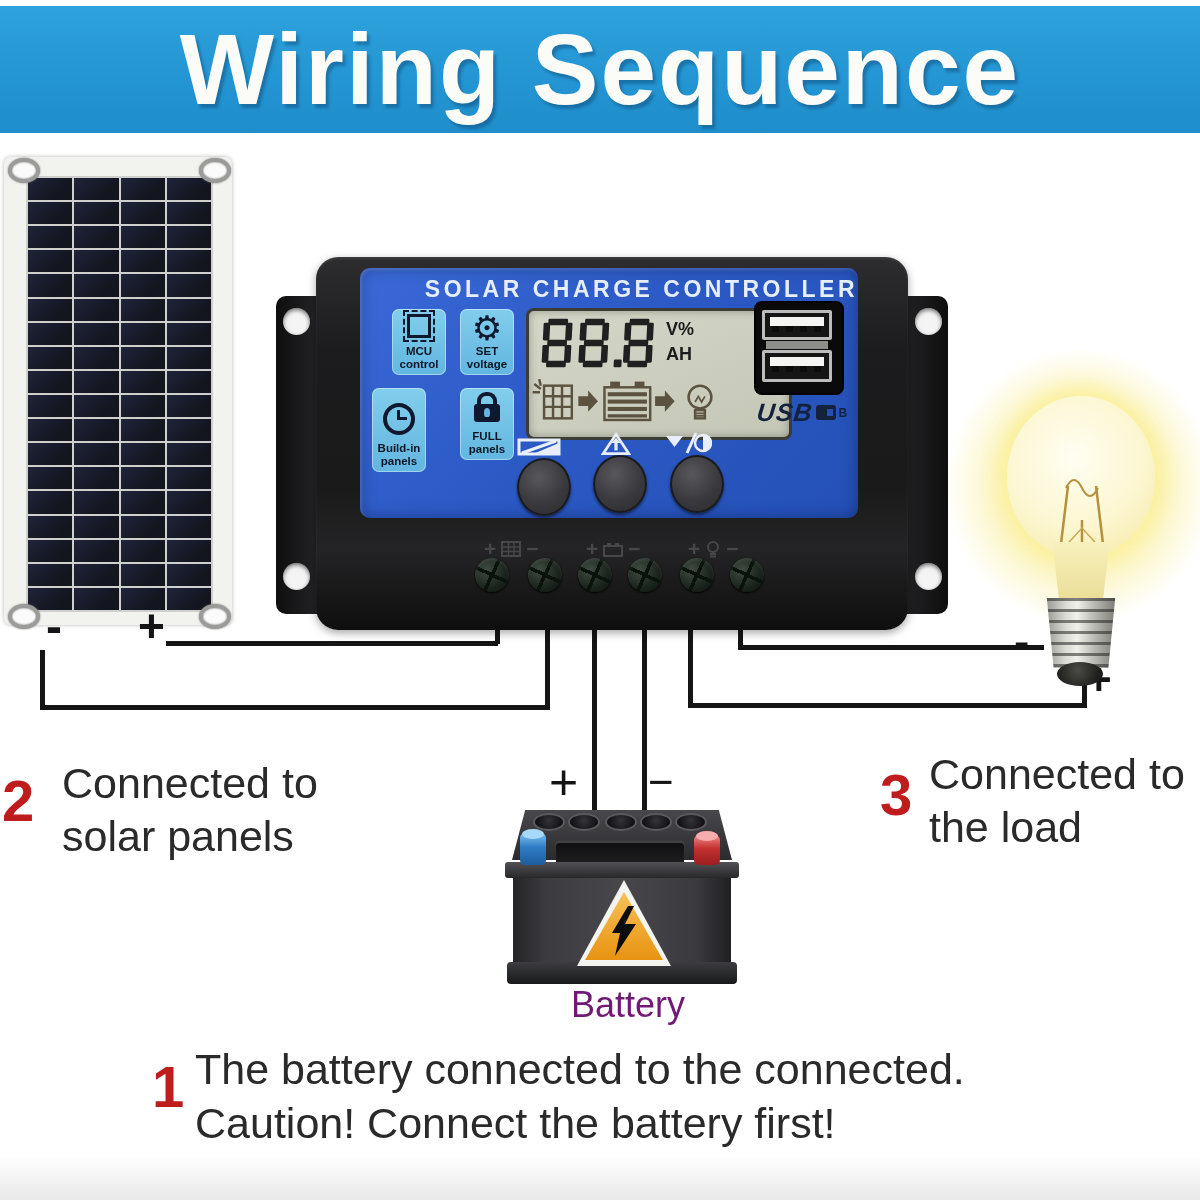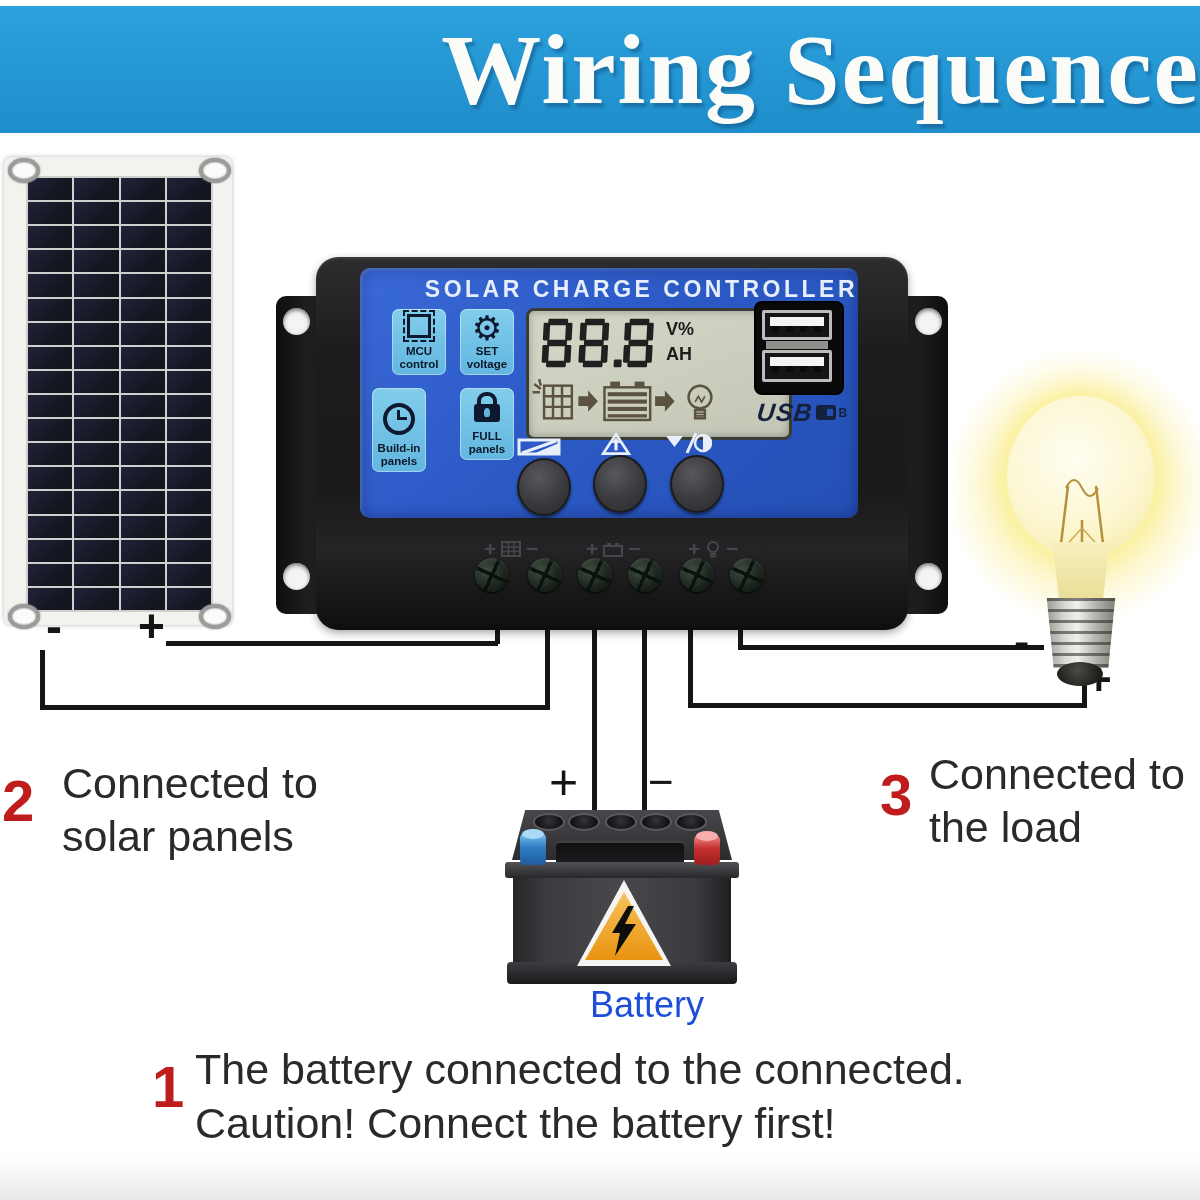--- a/index.html
+++ b/index.html
@@ -3,22 +3,22 @@
 <meta charset="utf-8">
 <style>
   html,body{margin:0;padding:0}
   body{width:1200px;height:1200px;position:relative;background:#ffffff;
        font-family:"Liberation Sans",sans-serif;overflow:hidden}
   .abs{position:absolute}
 
   
   .banner{left:0;top:6px;width:1200px;height:127px;
           background:linear-gradient(180deg,#2da2dd 0%,#2496d3 55%,#1f8ecb 100%);}
-  .banner-title{width:100%;text-align:right;line-height:127px;
-          font-family:Liberation Serif, serif;font-weight:700;font-size:100px;
+  .banner-title{width:100%;text-align:center;line-height:127px;
+          font-family:Liberation Sans, sans-serif;font-weight:700;font-size:100px;
           color:#fbfcf8;letter-spacing:2px;text-shadow:3px 4px 3px rgba(10,50,90,.35)}
 
   
   .sp-frame{left:4px;top:157px;width:228px;height:468px;background:#f2f2ef;
             border-radius:7px;box-shadow:0 0 4px rgba(0,0,0,.28)}
   .sp-cells{left:26px;top:176px;width:187px;height:436px;background:#cfcfcd;
             display:grid;grid-template-columns:repeat(4,1fr);grid-template-rows:repeat(18,1fr);
             gap:2px;padding:2px;box-sizing:border-box}
   .sp-cell{background:linear-gradient(140deg,#20243a 0%,#13151f 70%)}
   .eyelet{width:24px;height:17px;border-radius:50%;border:4px solid #9b9b99;background:#fbfbfb;
@@ -172,21 +172,21 @@
   .batt-body{left:513px;top:878px;width:218px;height:92px;
         background:linear-gradient(90deg,#242427 0%,#3c3c40 15%,#48484c 50%,#3a3a3e 85%,#1f1f22 100%)}
   .batt-lip{left:507px;top:962px;width:230px;height:22px;border-radius:4px;
         background:linear-gradient(180deg,#3d3d41,#18191b)}
   .tri-outer{left:577px;top:880px;width:94px;height:86px;background:#f4f4f1;
         clip-path:polygon(50% 0,100% 100%,0 100%);filter:drop-shadow(0 1px 2px rgba(0,0,0,.55))}
   .tri-inner{left:585px;top:892px;width:78px;height:68px;
         background:linear-gradient(180deg,#f8c158 0%,#e89311 100%);
         clip-path:polygon(50% 0,100% 100%,0 100%)}
   .bolt-svg{left:608px;top:906px;width:32px;height:50px}
-  .batt-caption{left:552px;top:984px;width:152px;text-align:right;font-size:36px;color:#1d4ed8}
+  .batt-caption{left:552px;top:984px;width:152px;text-align:center;font-size:36px;color:#701a75}
 
   
   .step-num{position:absolute;font-weight:700;font-size:58px;color:#bf1d1d;line-height:1}
   .step-line{position:absolute;font-size:43px;color:#2a2a2a;line-height:1.1;white-space:nowrap}
   .s2n{left:2px;top:772px}.s2l1{left:62px;top:760px}.s2l2{left:62px;top:813px}
   .s3n{left:880px;top:766px}.s3l1{left:929px;top:751px}.s3l2{left:929px;top:804px}
   .s1n{left:152px;top:1058px}.s1l1{left:195px;top:1046px}.s1l2{left:195px;top:1100px}
 
   .bottom-strip{left:0;top:1156px;width:1200px;height:44px;
         background:linear-gradient(180deg,rgba(240,240,240,0) 0%,#e9e9e9 100%)}

